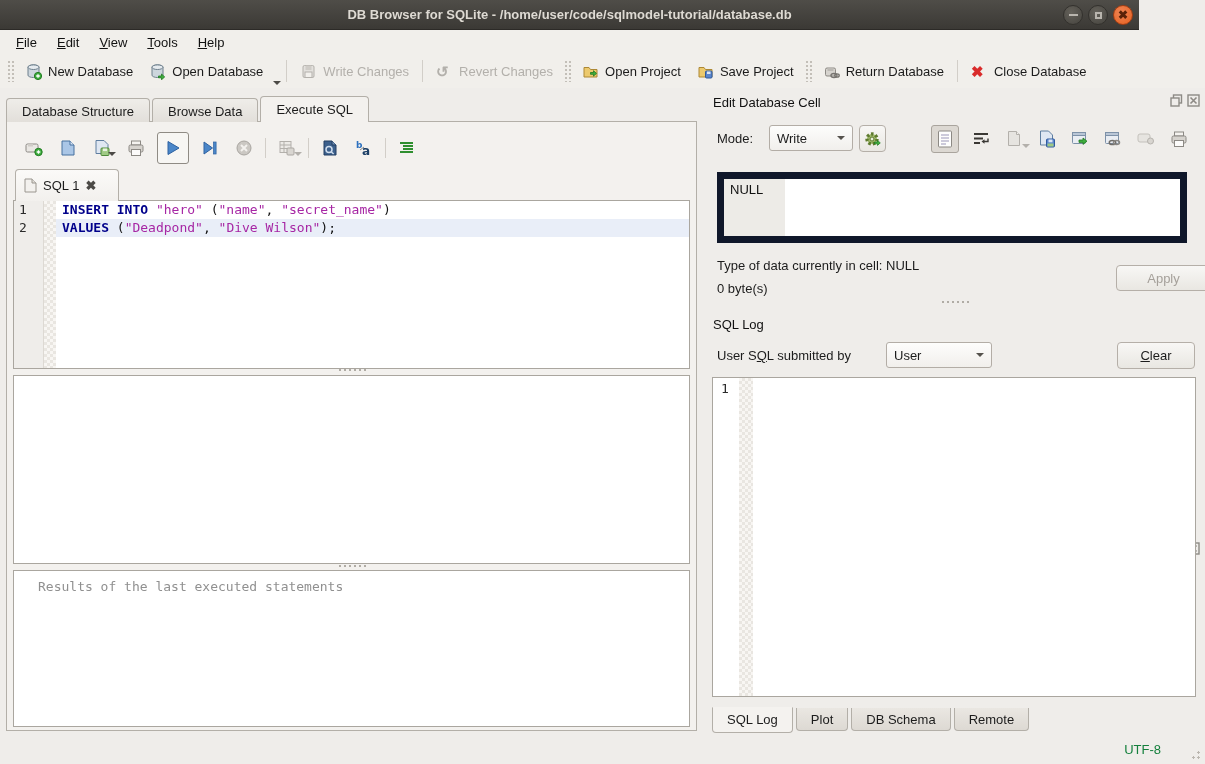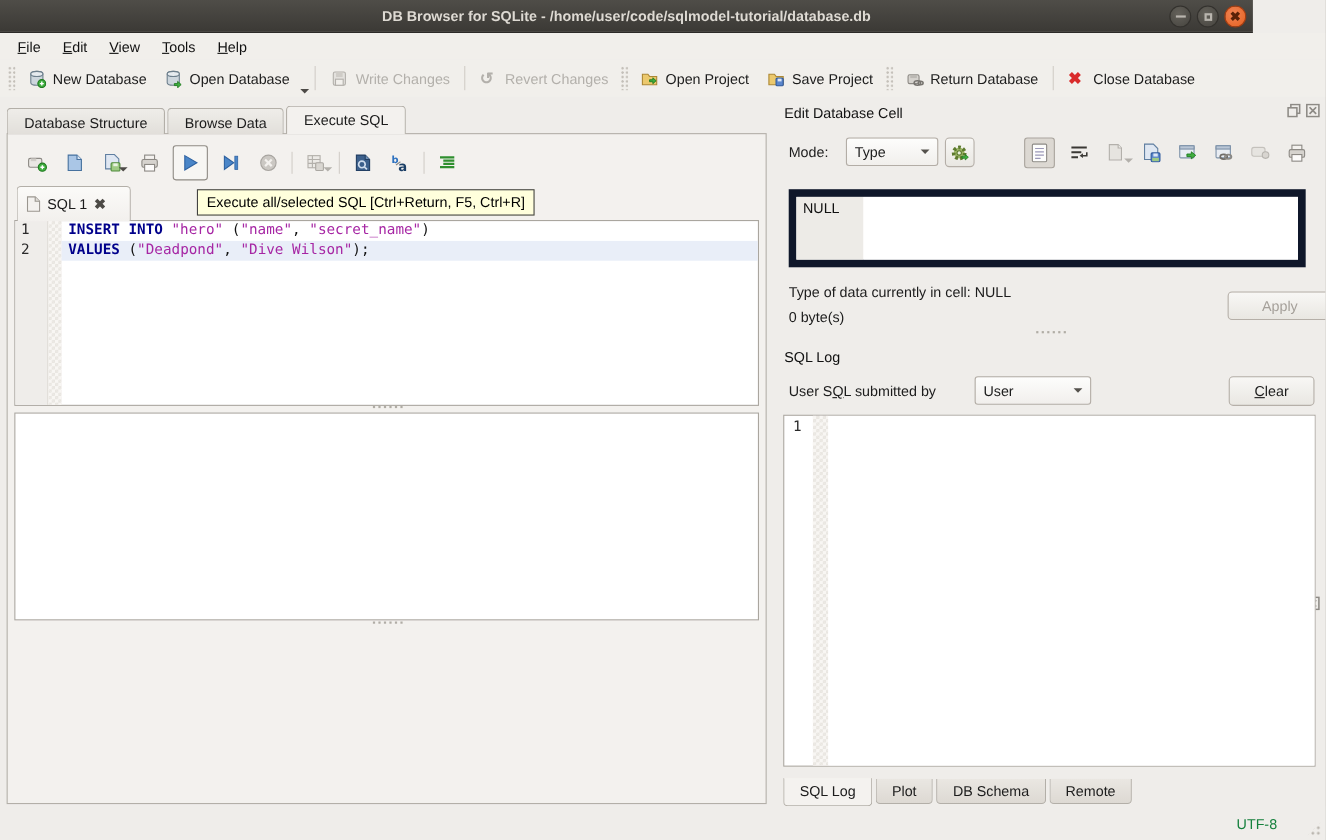--- a/index.html
+++ b/index.html
@@ -319,21 +319,20 @@
 
     <div class="sqltab">
       <svg width="13" height="15" viewBox="0 0 13 15">
           <path d="M1 1 h7 l4 4 v9 H1 z" fill="#f3f1ee" stroke="#9a968f"></path>
           <path d="M8 1 v4 h4" fill="#e1ded9" stroke="#9a968f"></path>
         </svg>
       <span>SQL 1</span>
       <span class="close-x">✖</span>
     </div>
 
-    <div class="tooltip">Execute all/selected SQL [Ctrl+Return, F5, Ctrl+R]</div>
 
     <div class="editor">
       <div class="gutter">
         <div class="ln">1</div>
         <div class="ln">2</div>
       </div>
       <div class="checker"></div>
       <div class="codearea">
         <div class="code-line"><span class="tok-kw">INSERT INTO</span><span class="tok-pl"> </span><span class="tok-str">"hero"</span><span class="tok-pl"> (</span><span class="tok-str">"name"</span><span class="tok-pl">, </span><span class="tok-str">"secret_name"</span><span class="tok-pl">)</span></div>
         <div class="code-line hl"><span class="tok-kw">VALUES</span><span class="tok-pl"> (</span><span class="tok-str">"Deadpond"</span><span class="tok-pl">, </span><span class="tok-str">"Dive Wilson"</span><span class="tok-pl">);</span></div>
@@ -350,20 +349,23 @@
       </div>
     <div class="midpane"></div>
     <div class="hdots" style="top:443px">
         <i></i>
         <i></i>
         <i></i>
         <i></i>
         <i></i>
         <i></i>
       </div>
+    <div class="botpane">
+      <div class="placeholder">Results of the last executed statements</div>
+    </div>
   </div>
 
   <div class="dock">
 
     <div class="dock-header" style="top:4px">
       <span class="dtitle">Edit Database Cell</span>
       <span class="dock-btns">
         <span class="dock-btn">
             <svg width="13" height="13" viewBox="0 0 13 13">
               <rect x="3.5" y="1" width="8" height="8" fill="none" stroke="#8d8a85" stroke-width="1.4"></rect>
@@ -373,21 +375,21 @@
         <span class="dock-btn">
             <svg width="13" height="13" viewBox="0 0 13 13">
               <rect x="1" y="1" width="11" height="11" fill="none" stroke="#8d8a85" stroke-width="1.4"></rect>
               <path d="M3.5 3.5 l6 6 M9.5 3.5 l-6 6" stroke="#8d8a85" stroke-width="1.6"></path>
             </svg>
           </span>
       </span>
     </div>
     <span style="position:absolute;left:12px;top:43px">Mode:</span>
     <div class="combo" style="position:absolute;left:64px;top:37px;width:84px">
-      <span>Type</span>
+      <span>Write</span>
       <span class="arr"></span>
     </div>
     <div class="btn" style="position:absolute;left:154px;top:37px;width:27px;height:27px">
       <svg width="18" height="18" viewBox="0 0 18 18">
           <circle cx="8" cy="9" r="5" fill="#9fb86a" stroke="#5d7a2e" stroke-width="3.4" stroke-dasharray="2.4 2"></circle>
           <circle cx="8" cy="9" r="2" fill="#e9efdc" stroke="#5d7a2e"></circle>
           <path d="M10.5 12 h3 v-1.6 l2.8 2.5 -2.8 2.5 v-1.6 h-3 z" fill="#3fae3f" stroke="#1f7a1f" stroke-width="0.7"></path>
         </svg>
     </div>
     <div class="cell-toolbar">

